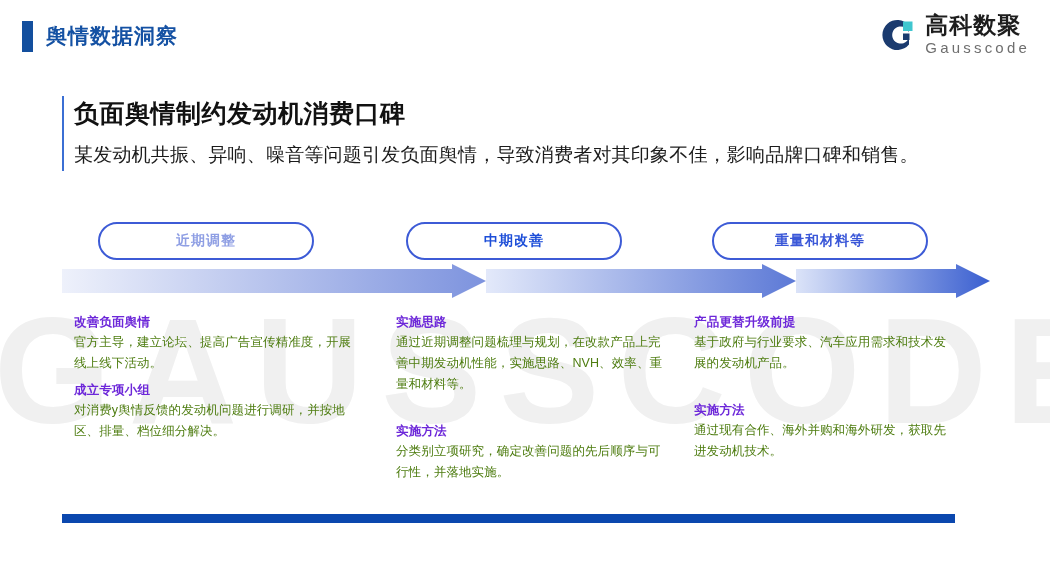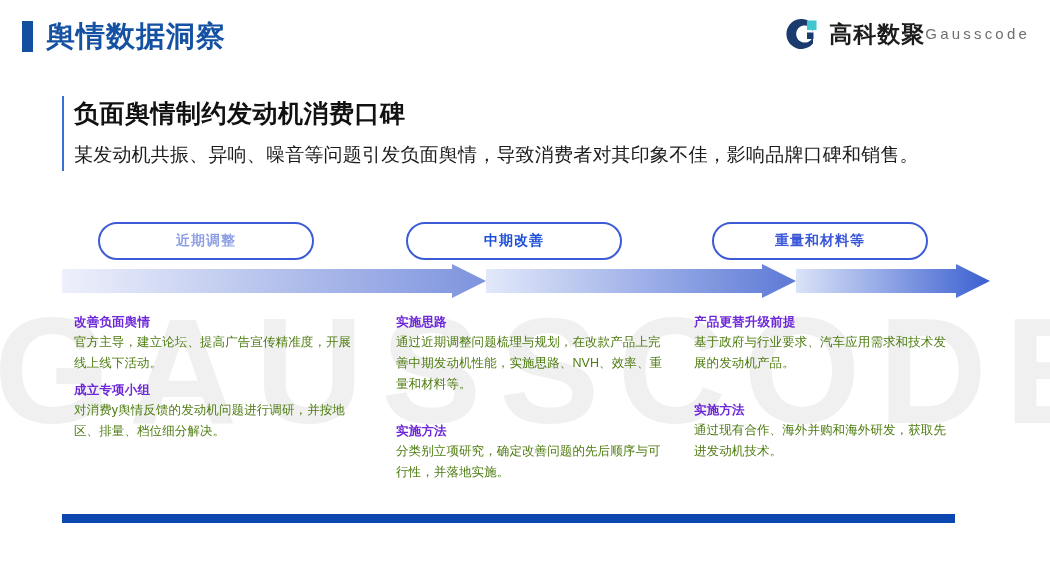--- a/index.html
+++ b/index.html
@@ -53,21 +53,21 @@
     left: 22px;
     top: 21px;
     width: 11px;
     height: 31px;
     background: #134f9e;
   }
   .page-title {
     position: absolute;
     left: 46px;
     top: 14px;
-    font-size: 29px;
+    font-size: 21px;
     font-weight: 700;
     color: #1451a3;
     letter-spacing: 1px;
     line-height: 44px;
     white-space: nowrap;
   }
 
   
   .logo {
     position: absolute;
@@ -79,21 +79,21 @@
     z-index: 4;
   }
   .logo-mark {
     width: 40px;
     height: 40px;
     position: relative;
     flex: 0 0 auto;
   }
   .logo-text {
     display: flex;
-    flex-direction: row;
+    flex-direction: column;
     line-height: 1;
   }
   .logo-cn {
     font-size: 23px;
     font-weight: 700;
     color: #1d1d1d;
     letter-spacing: 1px;
     white-space: nowrap;
   }
   .logo-en {

